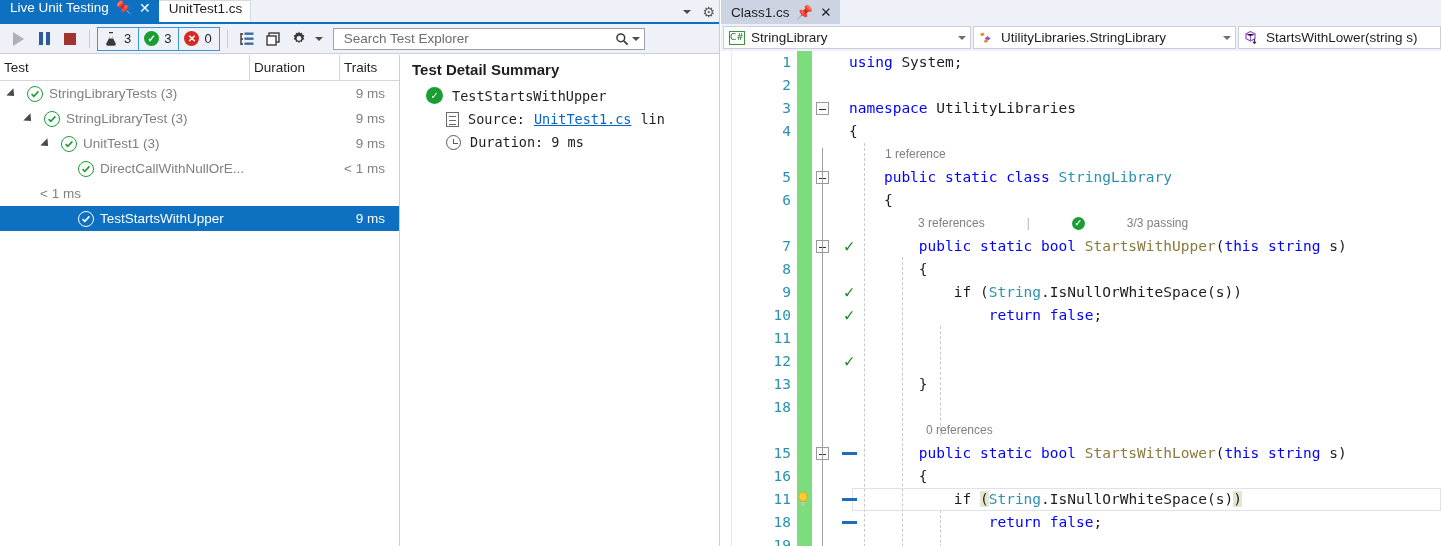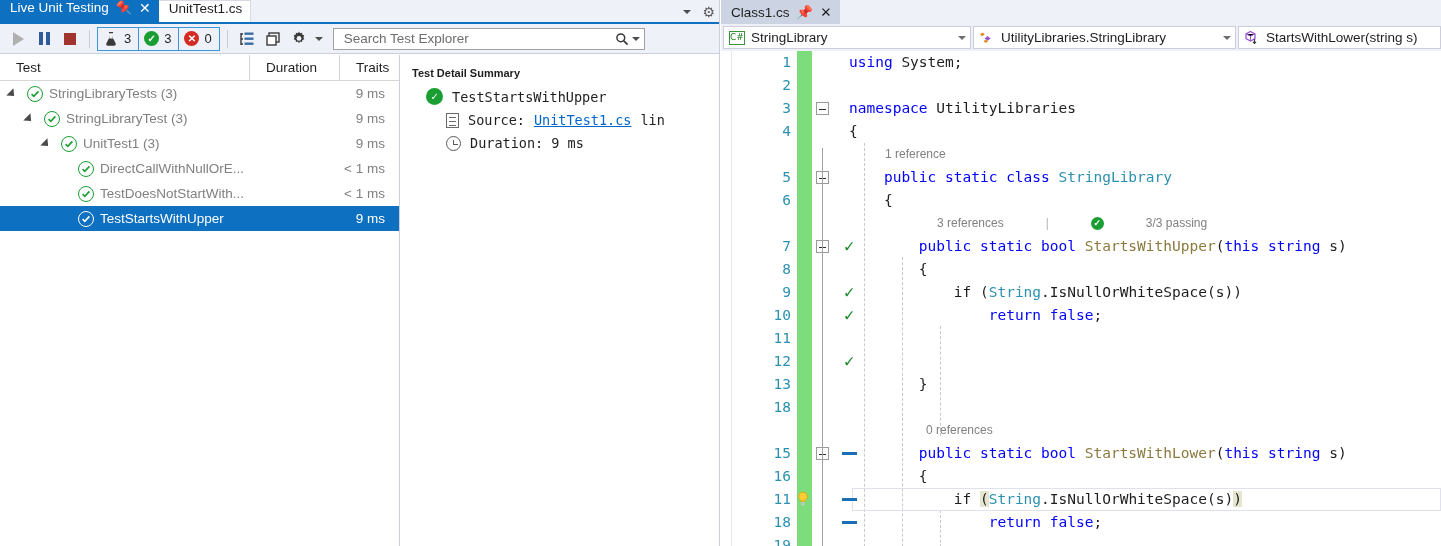--- a/index.html
+++ b/index.html
@@ -130,21 +130,21 @@
   
   .split { position:absolute; left:0; top:55px; right:0; bottom:0; display:flex; }
   .tree-pane { width: 400px; position:relative; border-right:1px solid #cccedb; background:#fff; }
   .detail-pane { flex:1; background:#fff; position:relative; overflow:hidden; }
 
   .colhead {
     display:flex; height:26px;
     border-bottom:1px solid #d6d6d6; background:#fff;
     font-size:13.5px; color:#1e1e1e;
   }
-  .colhead div { display:flex; align-items:center; padding-left:16px; }
+  .colhead div { display:flex; align-items:center; padding-left:4px; }
   .ch-test { width:250px; border-right:1px solid #d6d6d6; }
   .ch-dur  { width:90px;  border-right:1px solid #d6d6d6; }
   .ch-tra  { flex:1; }
 
   .trow {
     display:flex; align-items:center; height:25px;
     font-size:13.5px; color:#808080;
     white-space:nowrap; cursor:default;
   }
   .trow.selected { background:#0e70c0; color:#ffffff; }
@@ -162,22 +162,22 @@
   .exp-slot { width:16px; flex:none; display:flex; align-items:center; justify-content:center; }
   .ring-check {
     width:16px;height:16px;border-radius:50%;
     border:1.7px solid #1a9e33; flex:none;
     display:flex;align-items:center;justify-content:center;
   }
   .trow.selected .ring-check { border-color:#ffffff; }
 
   
   .detail-title {
-    font-size:11px; font-weight:bold; color:#1e1e1e;
-    padding: 12px 0 0 12px;
+    font-size:15px; font-weight:bold; color:#1e1e1e;
+    padding: 6px 0 0 12px;
   }
   .detail-name {
     display:flex; align-items:center; gap:9px;
     padding: 9px 0 0 26px;
     font-family:"DejaVu Sans Mono", monospace;
     font-size:13.5px; color:#1e1e1e;
   }
   .detail-line {
     display:flex; align-items:center; gap:9px;
     padding: 7px 0 0 46px;
@@ -460,29 +460,20 @@
                 <span class="ring-check">
                   <svg width="10" height="10" viewBox="0 0 10 10">
                     <path d="M1.6 5.1l2.2 2.3L8.4 2.4" stroke="#1a9e33" stroke-width="1.6" fill="none"></path>
                   </svg>
                 </span>
                 <span>DirectCallWithNullOrE...</span>
               </div>
               <div class="tdur">&lt; 1 ms</div>
             </div>
             <div class="trow">
-              <div class="tname" style="padding-left: 56px;">
-                <span class="exp-slot"></span>
-                <span class="ring-check">
-                  <svg width="10" height="10" viewBox="0 0 10 10">
-                    <path d="M1.6 5.1l2.2 2.3L8.4 2.4" stroke="#1a9e33" stroke-width="1.6" fill="none"></path>
-                  </svg>
-                </span>
-                <span>TestDoesNotStartWith...</span>
-              </div>
               <div class="tdur">&lt; 1 ms</div>
             </div>
             <div class="trow selected">
               <div class="tname" style="padding-left: 56px;">
                 <span class="exp-slot"></span>
                 <span class="ring-check">
                   <svg width="10" height="10" viewBox="0 0 10 10">
                     <path d="M1.6 5.1l2.2 2.3L8.4 2.4" stroke="#ffffff" stroke-width="1.6" fill="none"></path>
                   </svg>
                 </span>
@@ -584,21 +575,21 @@
           </div>
           <div class="line" style="position: absolute; left: 0px; right: 0px; top: 115px;">
             <div class="lnum">5</div>
             <div class="code"><span class="punc">    </span><span class="kw">public static class </span><span class="cls">StringLibrary</span></div>
           </div>
           <div class="line" style="position: absolute; left: 0px; right: 0px; top: 138px;">
             <div class="lnum">6</div>
             <div class="code"><span class="punc">    {</span></div>
           </div>
           <div class="line" style="top: 161px; position: absolute; left: 0px; right: 0px;">
-            <div class="codelens" style="left: 216px; gap: 42px;"><span>3 references</span><span class="cl-sep">|</span><span class="cl-check">✓</span><span>3/3 passing</span></div>
+            <div class="codelens" style="left: 197px; gap: 42px;"><span>3 references</span><span class="cl-sep">|</span><span class="cl-check">✓</span><span>3/3 passing</span></div>
           </div>
           <div class="line" style="position: absolute; left: 0px; right: 0px; top: 184px;">
             <div class="lnum">7</div>
             <div class="lut-glyph">
               <span class="lut-check">✓</span>
             </div>
             <div class="code"><span class="punc">        </span><span class="kw">public static bool </span><span class="mth">StartsWithUpper</span><span class="punc">(</span><span class="kw">this string </span><span class="punc">s)</span></div>
           </div>
           <div class="line" style="position: absolute; left: 0px; right: 0px; top: 207px;">
             <div class="lnum">8</div>

